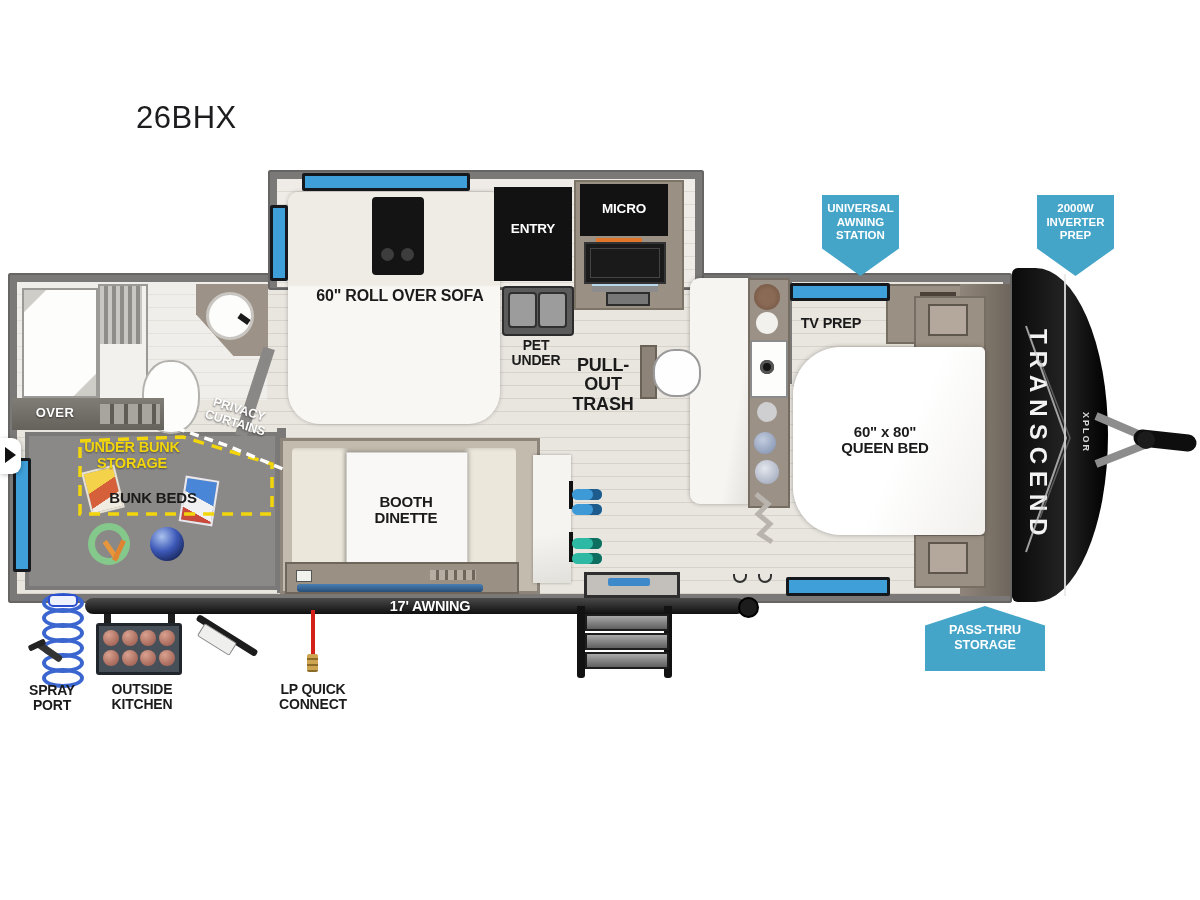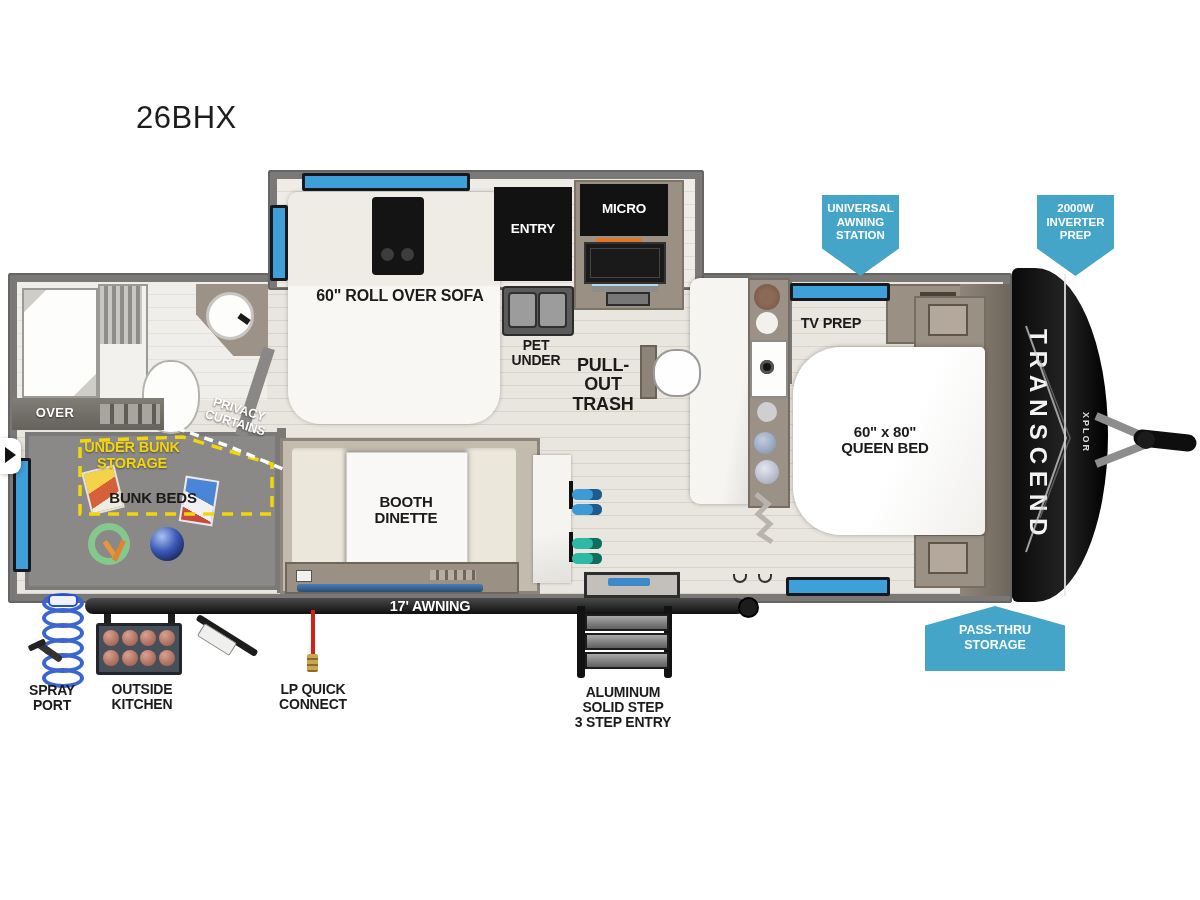--- a/index.html
+++ b/index.html
@@ -200,31 +200,28 @@
   <div class="abs" style="left:311px;top:610px;width:4px;height:46px;background:var(--lp_red,#d32018);z-index:35;"></div>
   <div class="abs" style="left:307px;top:654px;width:11px;height:18px;background:repeating-linear-gradient(180deg,#cda551 0 4px,#8a6b28 4px 6px);border-radius:2px;z-index:35;"></div>
   <div class="lbl" style="left:268px;top:682px;width:90px;font-size:14px;">LP QUICK
 CONNECT</div>
 
   <div class="abs" style="left:577px;top:606px;width:8px;height:72px;background:#121212;border-radius:0 0 3px 3px;z-index:35;"></div>
   <div class="abs" style="left:664px;top:606px;width:8px;height:72px;background:#121212;border-radius:0 0 3px 3px;z-index:35;"></div>
   <div class="step" style="top:614px;"></div>
   <div class="step" style="top:633px;"></div>
   <div class="step" style="top:652px;"></div>
-  <div class="lbl" style="left:572px;top:685px;width:102px;font-size:14px;">ALUMINUM
-SOLID STEP
-3 STEP ENTRY</div>
 
   <div class="callout pent-down" style="left:822px;top:195px;width:77px;height:74px;font-size:11.5px;">UNIVERSAL
 AWNING
 STATION</div>
   <div class="callout pent-down" style="left:1037px;top:195px;width:77px;height:74px;font-size:11.5px;">2000W
 INVERTER
 PREP</div>
-  <div class="callout pent-up" style="left:925px;top:606px;width:140px;height:48px;font-size:12.5px;">PASS-THRU
+  <div class="callout pent-up" style="left:925px;top:606px;width:120px;height:48px;font-size:12.5px;">PASS-THRU
 STORAGE</div>
 
   <div class="lbl yellow" style="left:76px;top:440px;width:112px;font-size:14.5px;">UNDER BUNK
 STORAGE</div>
   <div class="lbl" style="left:105px;top:490px;width:96px;font-size:15px;">BUNK BEDS</div>
   <div class="lbl white" style="left:196px;top:403px;width:82px;font-size:12.5px;transform:rotate(17deg);">PRIVACY
 CURTAINS</div>
 
   <div class="abs" style="left:48px;top:594px;width:26px;height:9px;border:2px solid #2c4fd0;border-radius:5px;background:#eef2ff;z-index:36;"></div>
 

